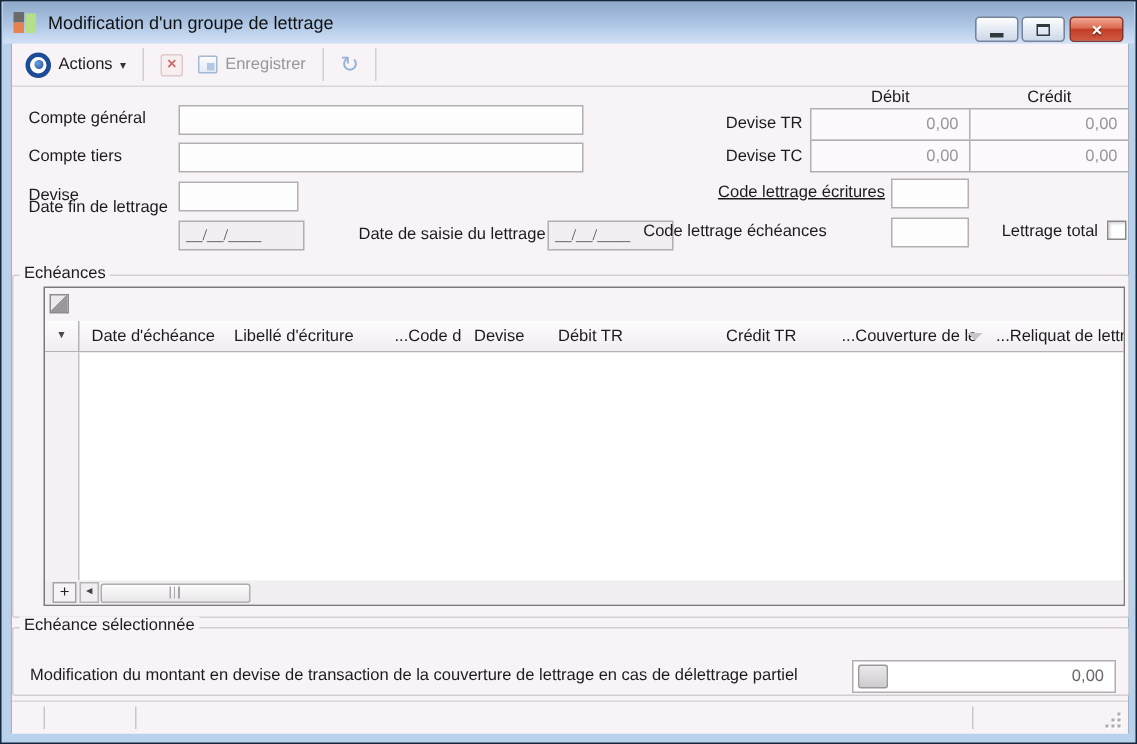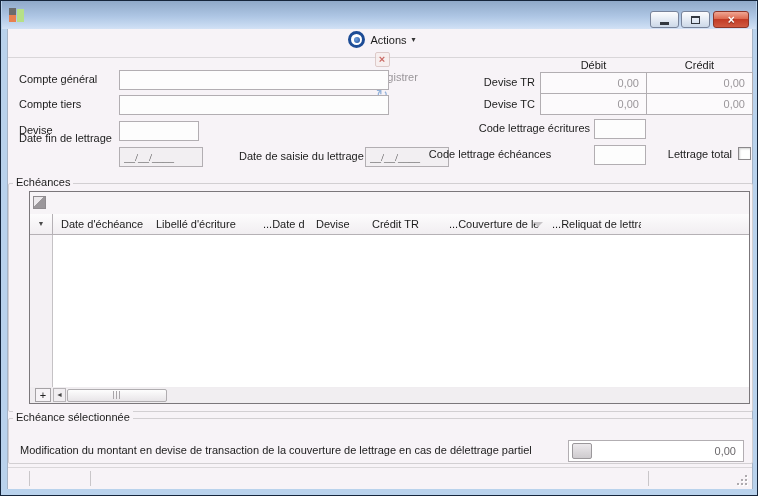--- a/index.html
+++ b/index.html
@@ -28,21 +28,21 @@
   .glyph-min { width:9px; height:3px; background:#33383f; margin-top:7px; }
   .glyph-max { width:9px; height:8px; border:1px solid #33383f; border-top-width:2px; background:transparent; }
   .glyph-close { color:#fff; font-weight:bold; font-size:12px; line-height:1; text-shadow:0 1px 1px rgba(0,0,0,.4); }
 
   
   .client { position:absolute; left:6px; top:28px; width:746px; height:460px;
             background:#f7f3f7; border-left:1px solid #a6b4c6; border-right:1px solid #a6b4c6; }
 
   
   .toolbar { position:absolute; left:0; top:0; width:100%; height:29px;
-             border-bottom:1px solid #d9d6d9; display:flex; align-items:center; padding-left:4px;flex-direction:column; }
+             border-bottom:1px solid #d9d6d9; display:flex; align-items:center; padding-left:4px; }
   .tb-sep { width:1px; height:22px; background:#d2cfd2; margin:0 6px; }
   .tb-btn { display:flex; align-items:center; gap:5px; padding:2px 5px; border-radius:2px; }
   .target-ic { width:17px; height:17px; border:3px solid #1d4c96; border-radius:50%;
                background:#fff; position:relative; }
   .target-ic::after { content:""; position:absolute; left:2.5px; top:2.5px; width:6px; height:6px;
                border-radius:50%; background:radial-gradient(circle at 35% 35%, #6fa0e0, #1d4c96); }
   .dd-arrow { font-size:8px; color:#333; }
   .del-ic { width:15px; height:15px; border:1px solid #d9c3c1; border-radius:2px; background:#f7efee;
             color:#c4544e; font-weight:bold; font-size:11px; line-height:13px; text-align:center; opacity:.85; }
   .save-ic { width:13px; height:12px; border:1px solid #8aa6c8; border-radius:1px;
@@ -121,20 +121,21 @@
 <body>
 
 <div class="win">
 
   <div class="titlebar">
     <span class="app-icon">
       <i class="sq1"></i>
       <i class="sq2"></i>
       <i class="sq3"></i>
     </span>
+    <span class="title-text">Modification d'un groupe de lettrage</span>
     <span class="winbtn min">
       <i class="glyph-min"></i>
     </span>
     <span class="winbtn max">
       <i class="glyph-max"></i>
     </span>
     <span class="winbtn close">
       <i class="glyph-close">×</i>
     </span>
   </div>
@@ -183,43 +184,44 @@
     <span class="lbl" style="left:380px;top:69px;width:147px;text-align:right;">Devise TC</span>
     <span class="lbl" style="left:380px;top:47px;width:147px;text-align:right;">Devise TR</span>
 
     <div class="totals">
       <div class="tot-cell">0,00</div>
       <div class="tot-cell c2">0,00</div>
       <div class="tot-cell r2">0,00</div>
       <div class="tot-cell r2 c2">0,00</div>
     </div>
 
-    <span class="lbl" style="left:382px;top:93px;width:200px;text-align:right;">Code lettrage écritures</span>
+    <span class="lbl" style="left:382px;top:93px;width:200px;text-align:right;text-decoration:underline;">Code lettrage écritures</span>
     <input class="txt" style="left: 586px; top: 90px; width: 52px;" value="">
 
     <span class="lbl" style="left:382px;top:119px;width:200px;text-align:center;">Code lettrage échéances</span>
     <input class="txt" style="left: 586px; top: 116px; width: 52px;" value="">
 
     <span class="lbl" style="left:560px;top:119px;width:164px;text-align:right;">Lettrage total</span>
     <span class="chk" style="left:730px;top:118px;"></span>
 
     <div class="groupbox" style="left:0px;top:154px;width:745px;height:229px;">
       <span class="group-label">Echéances</span>
     </div>
 
     <div class="grid">
       <div class="grid-top">
         <span class="corner-ic"></span>
       </div>
       <div class="grid-hdr">
         <span class="hcell sel">▼</span>
         <span class="hcell c1">Date d'échéance</span>
         <span class="hcell c2">Libellé d'écriture</span>
-        <span class="hcell c3">...Date d</span>
+        <span class="hcell c3">...Code d</span>
         <span class="hcell c4">Devise</span>
+        <span class="hcell c5">Débit TR</span>
         <span class="hcell c6">Crédit TR</span>
         <span class="hcell c7">
           <span>...Couverture de le</span>
           <i class="sort-tri"></i>
         </span>
         <span class="hcell c8">...Reliquat de lettra</span>
       </div>
       <div class="grid-body">
         <div class="sel-col"></div>
       </div>

